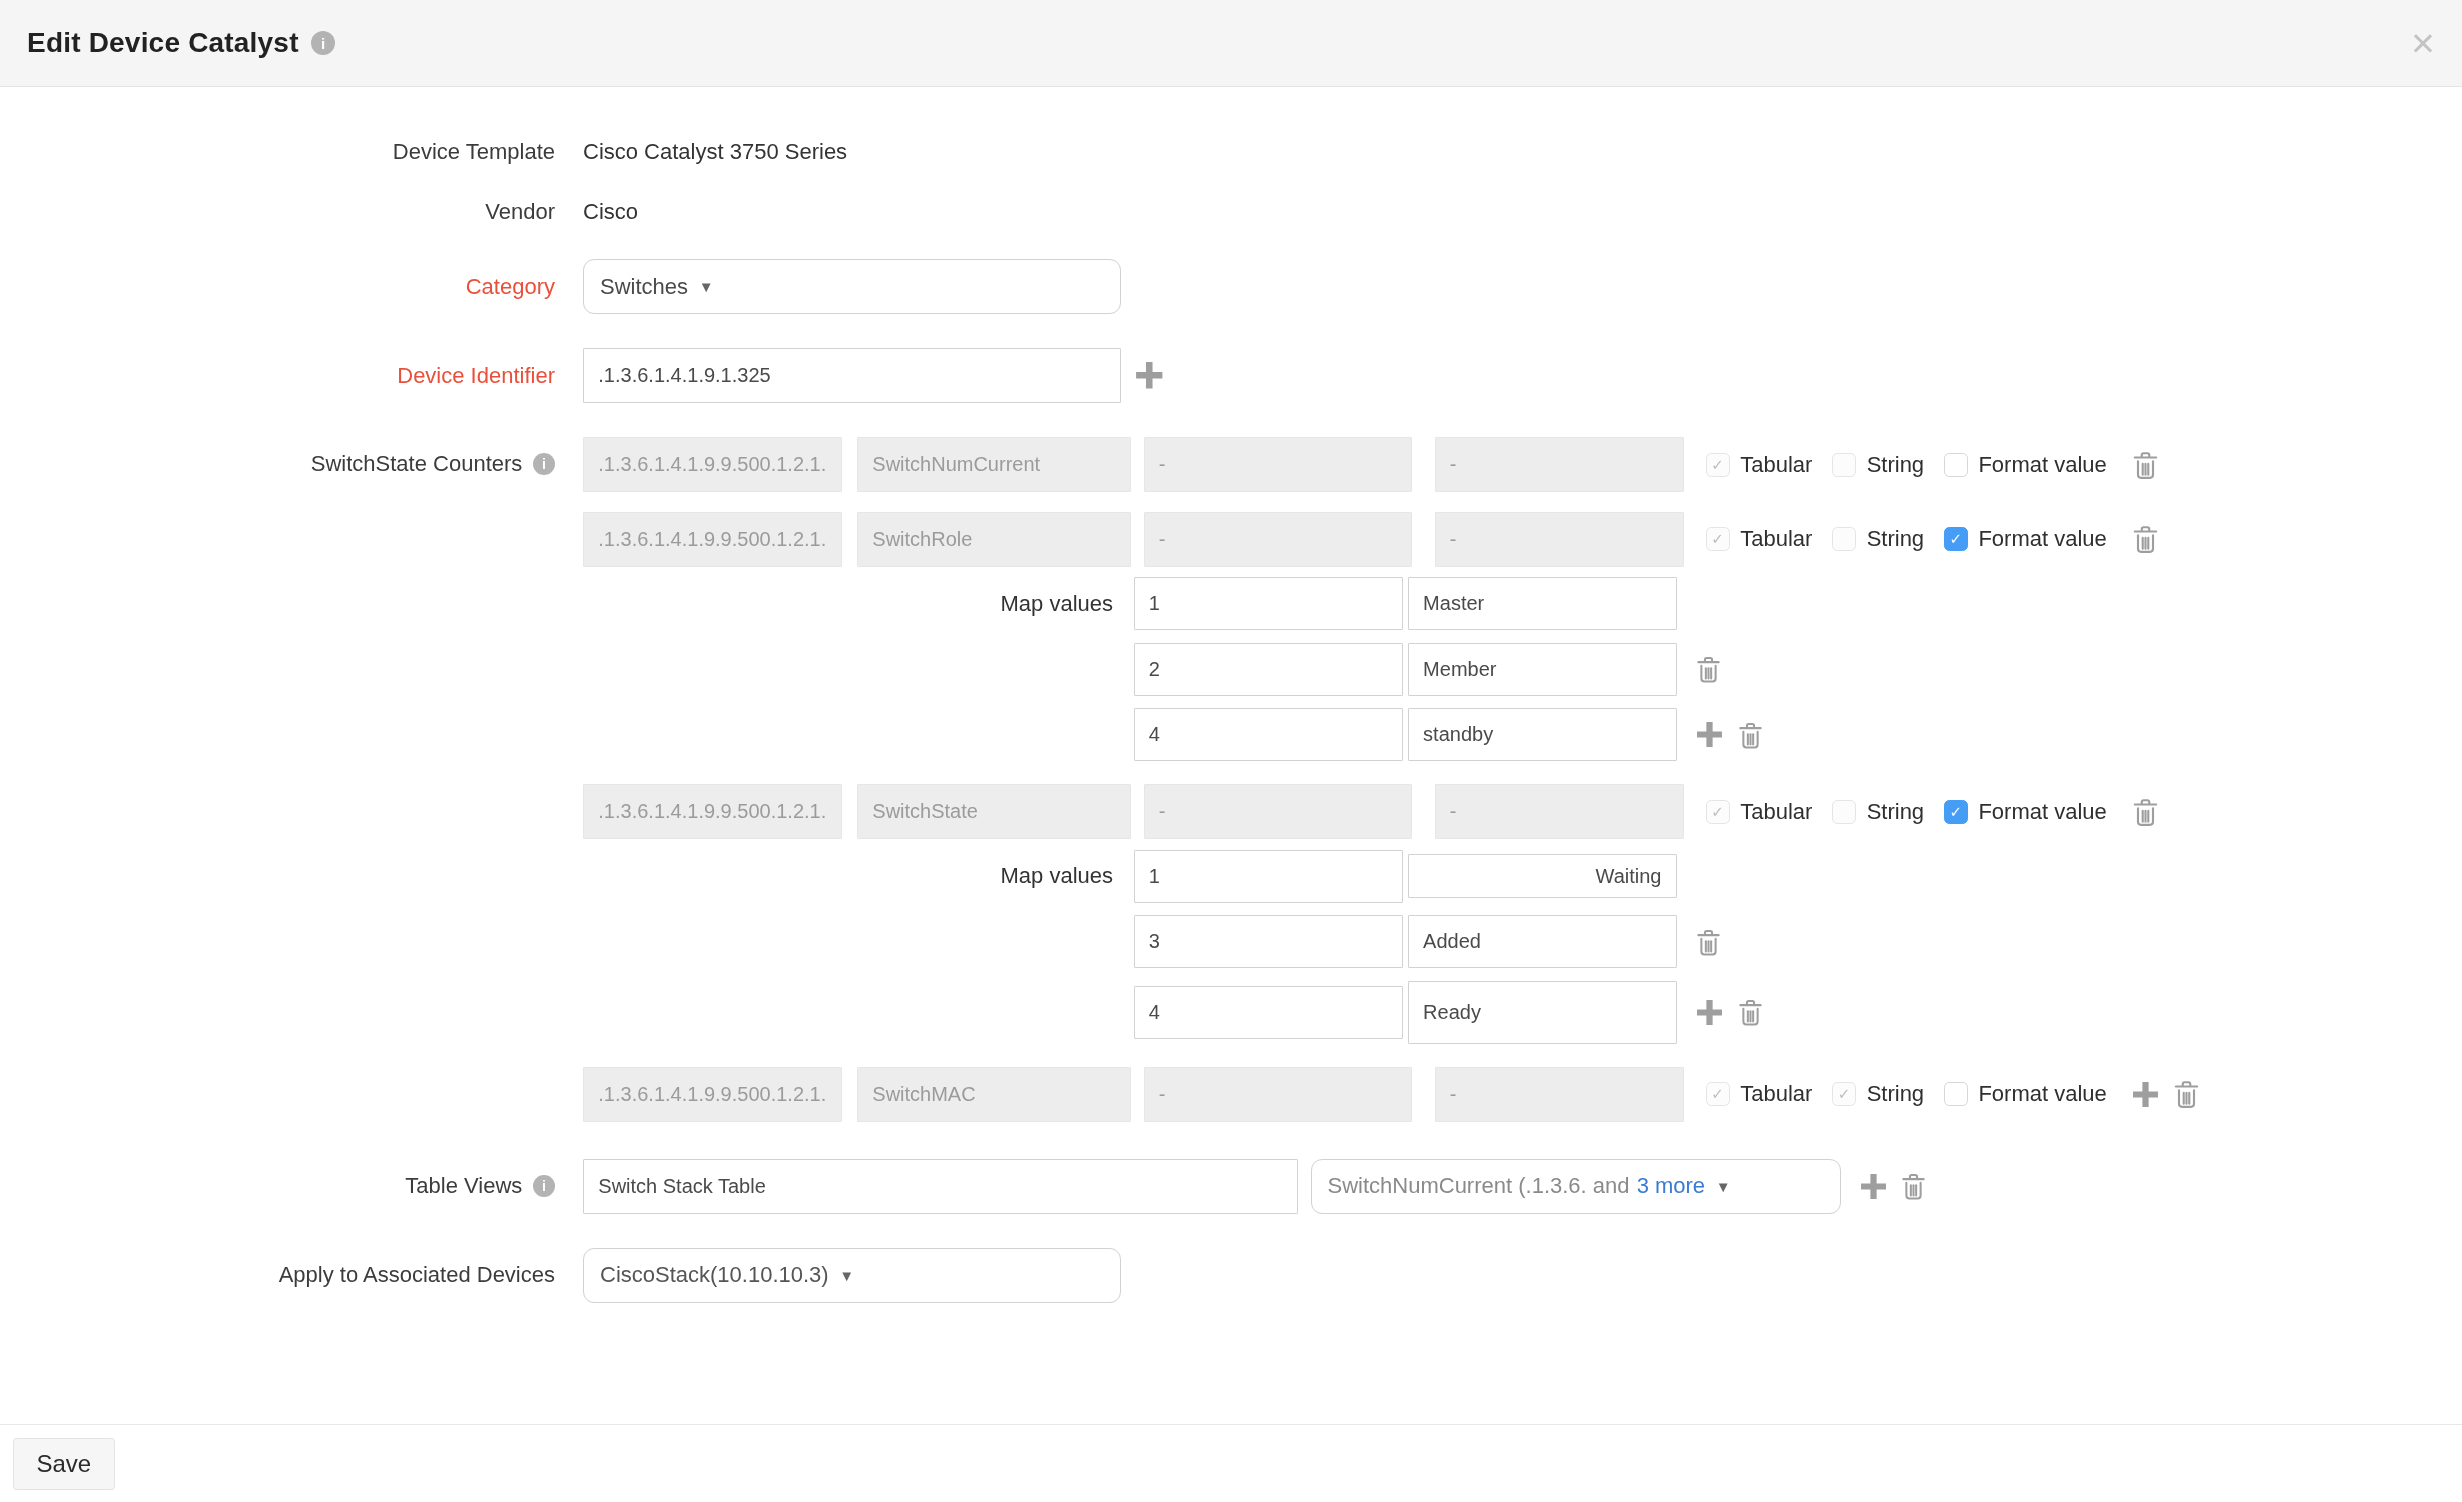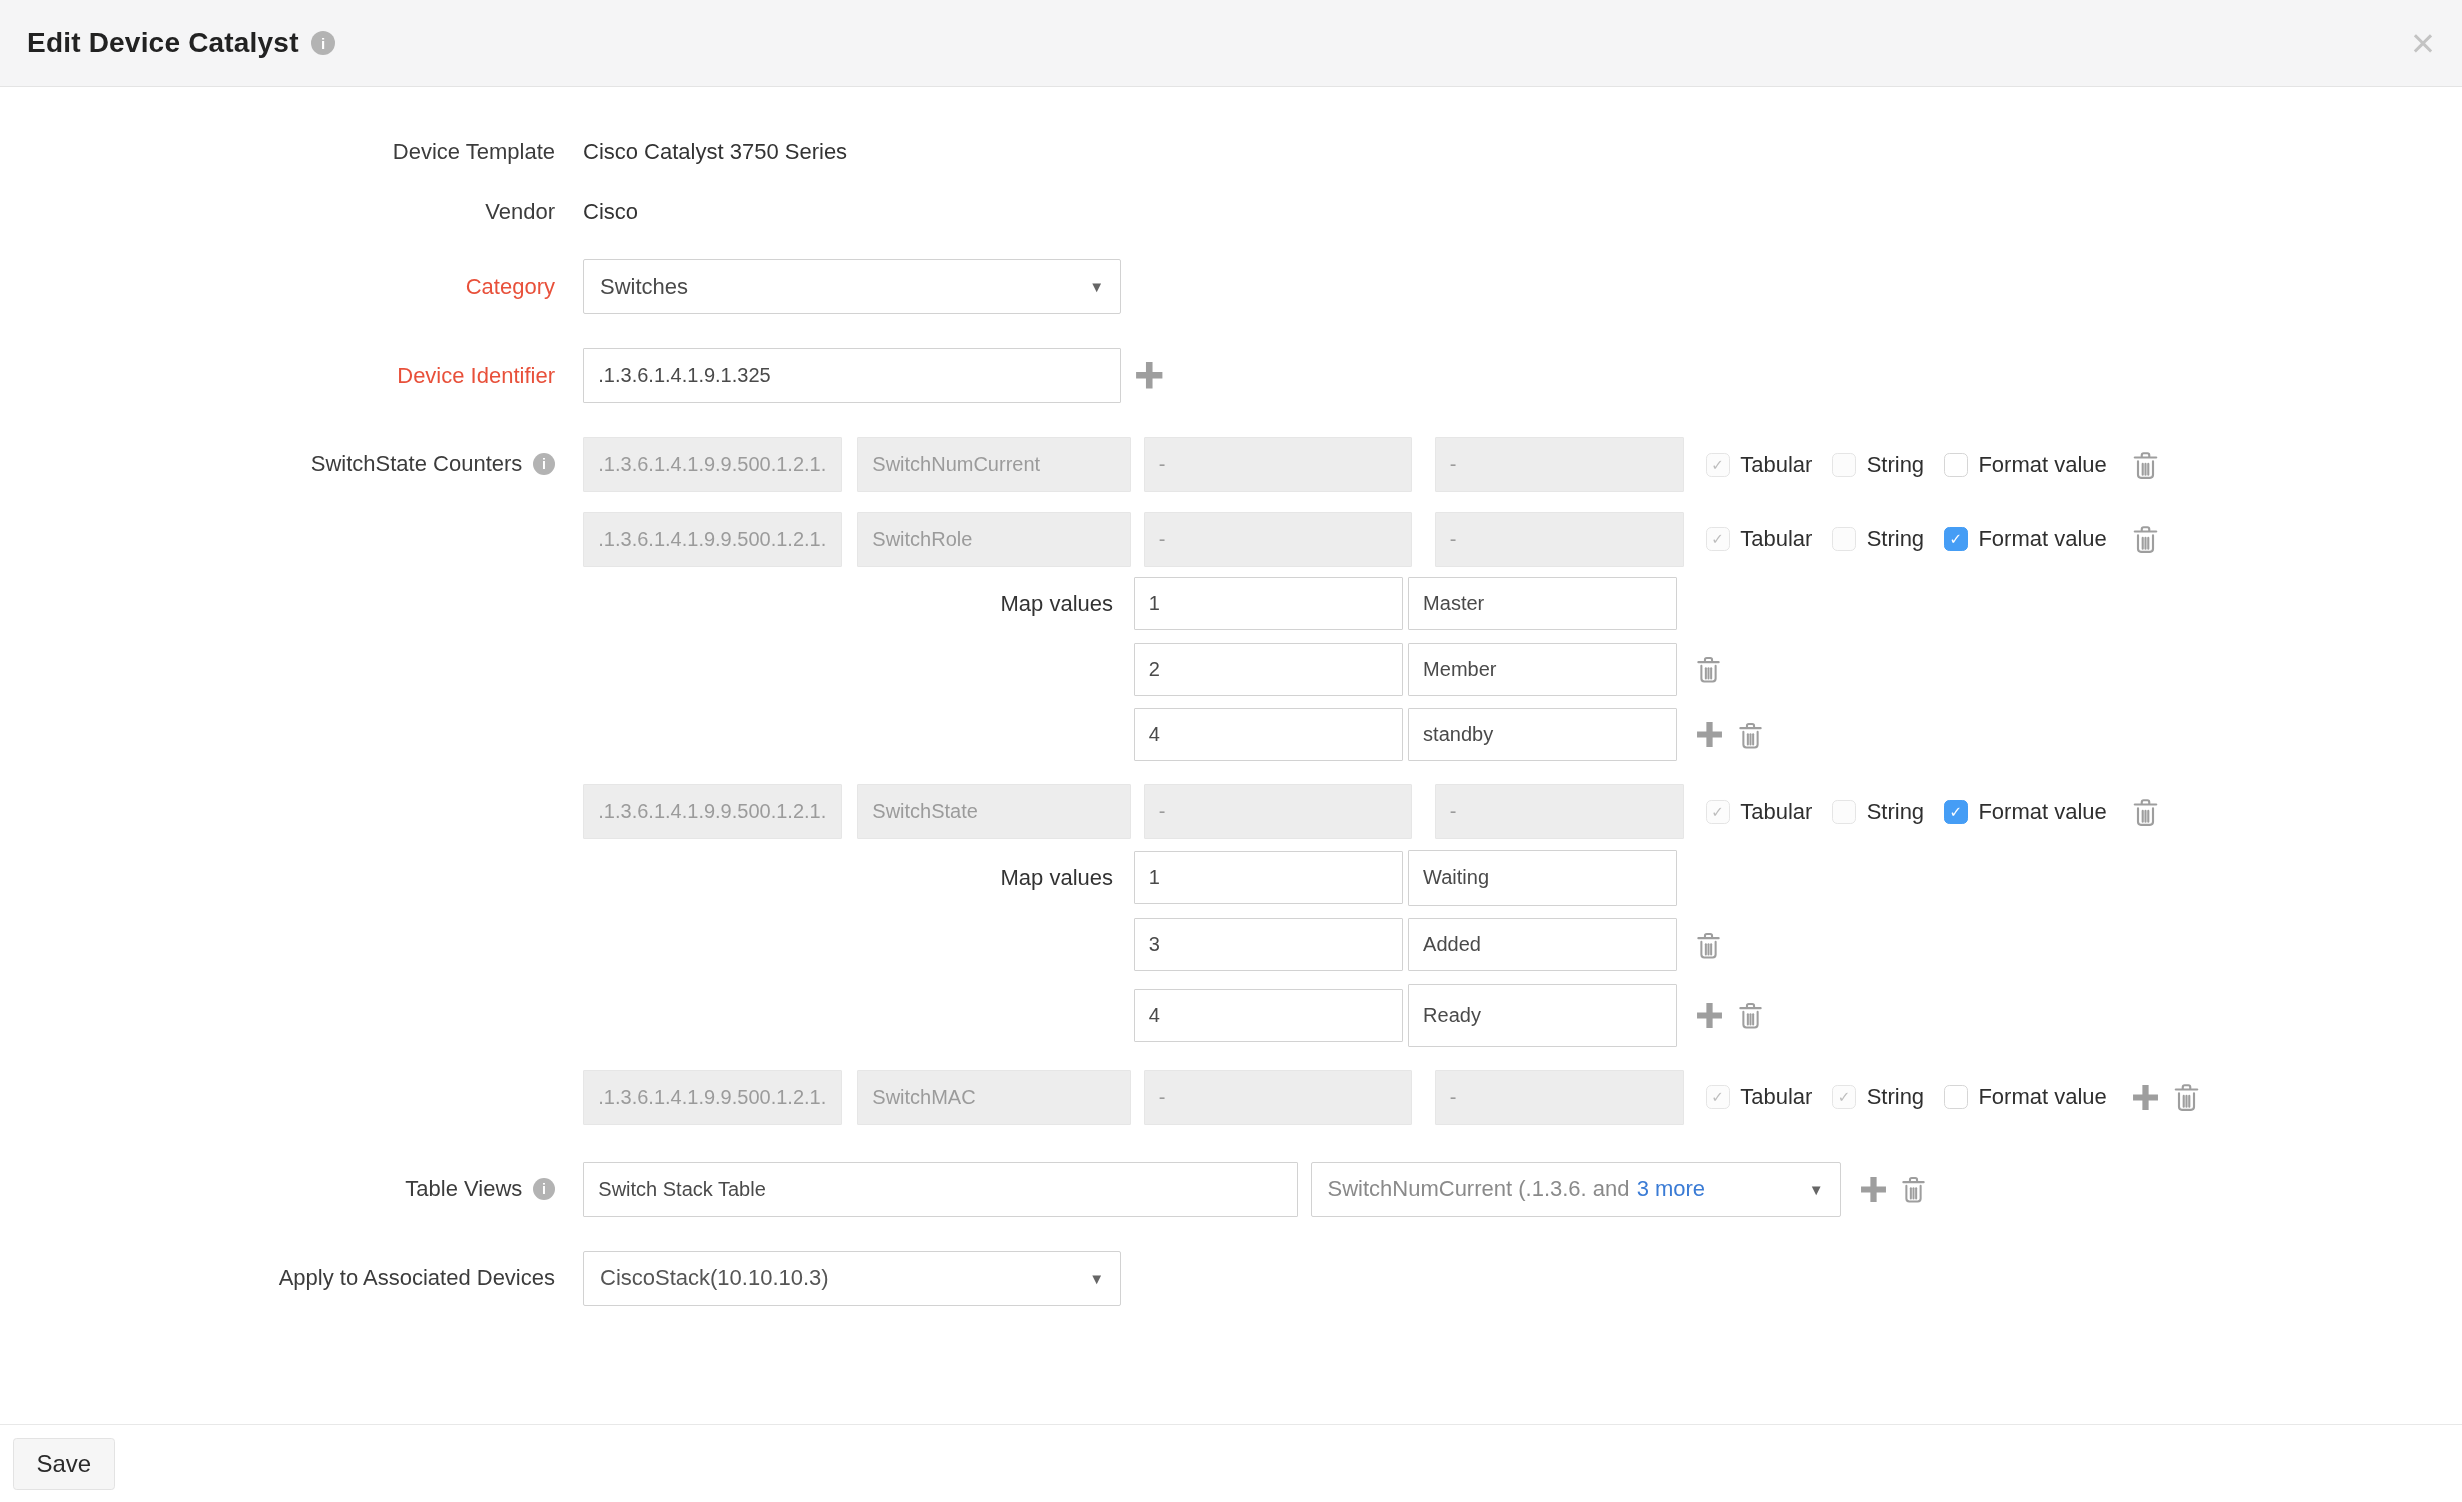--- a/index.html
+++ b/index.html
@@ -39,22 +39,22 @@
   .row-label .info-ic { margin-left: 0; width: 22px; height: 22px; font-size: 14.3px; }
   .red { color: #e8503a; }
   .static-val { font-size: 22px; color: #333; }
   .inp {
     height: 55px; border: 0.9px solid #d2d2d2; border-radius: 1px;
     padding: 0 14.3px; font-size: 20px; color: #4a4a4a;
     font-family: Liberation Sans, sans-serif; background: #fff; outline: none;
   }
   .inp.gray { background: #ededed; border-color: #e6e6e6; color: #9b9b9b; }
   .select {
-    height: 55px; border: 0.9px solid #d2d2d2; border-radius: 2px; background: #fff;
-    display: flex; align-items: center; justify-content: space-between;
+    height: 55px; border: 0.9px solid #d2d2d2; border-radius: 11px; background: #fff;
+    display: flex; align-items: center; 
     padding: 0 16px; font-size: 22px; color: #4a4a4a; cursor: pointer;
   }
   .caret { font-size: 15px; color: #666; margin-left: 10.7px; flex-shrink: 0; }
   .w-cat   { width: 538px; }
   .w-dev   { width: 538px; }
   .w-oid   { width: 259px; }
   .w-name  { width: 274px; margin-left: 15px; }
   .w-c3    { width: 268px; margin-left: 12.5px; }
   .w-c4    { width: 249px; margin-left: 23px; }
   .w-key   { width: 269px; }
@@ -249,21 +249,21 @@
             <svg width="27" height="30" viewBox="0 0 24 28">
                 <use href="#trash-glyph"></use>
               </svg>
           </span>
         </div>
       </div>
 
       <div class="map-row">
         <div class="map-label">Map values</div>
         <input class="inp w-key" style="height: 53px;" value="1">
-        <input class="inp w-val" style="height: 56px;" value="Waiting">
+        <input class="inp w-val" style="height: 44px; text-align: right;" value="Waiting">
       </div>
       <div class="map-row">
         <div class="map-label"></div>
         <input class="inp w-key" style="height: 53px;" value="3">
         <input class="inp w-val" style="height: 53px;" value="Added">
         <span class="icon-btn ml-md">
           <svg width="25" height="28.5" viewBox="0 0 24 28">
               <use href="#trash-glyph"></use>
             </svg>
         </span>

